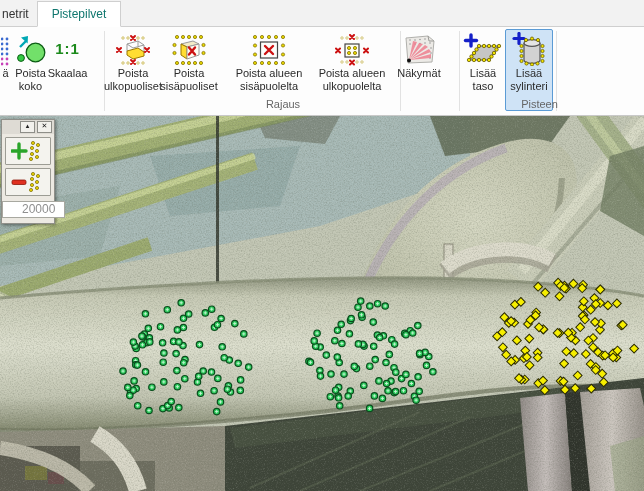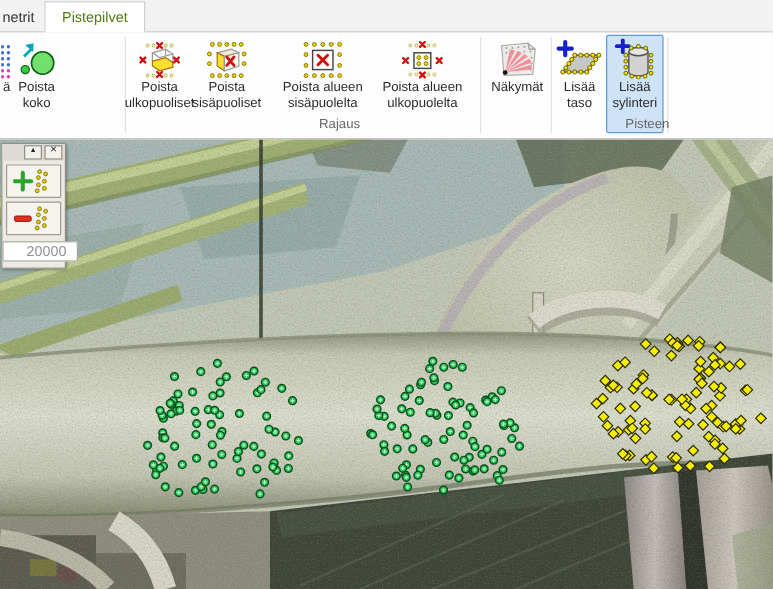--- a/index.html
+++ b/index.html
@@ -12,21 +12,21 @@
   .tabbar{
     height:26px;background:#f2f2f2;border-bottom:1px solid #cfcfcf;
     display:flex;align-items:flex-end;position:relative;z-index:5;
   }
   .tab{
     font-size:12px;color:#333;padding:5px 14px 5px 14px;white-space:nowrap;cursor:default;
   }
   .tab-partial{padding:5px 4px 5px 2px;overflow:hidden;}
   .tab.active{
     background:#ffffff;border:1px solid #cfcfcf;border-bottom:1px solid #ffffff;
-    margin-bottom:-1px;color:#4d7c0f;z-index:6;
+    margin-bottom:-1px;color:#0f766e;z-index:6;
   }
   .tab.boxed{
     background:#fafafa;border:1px solid #e0e0e0;border-bottom:none;margin-bottom:0px;
   }
   
   .ribbon{
     position:relative;height:88px;background:#fdfdfd;border-bottom:1px solid #c9c9c9;z-index:4;
   }
   .rbtn{
     position:absolute;top:2px;height:82px;display:flex;flex-direction:column;
@@ -114,20 +114,26 @@
         <line x1="5" y1="13" x2="11" y2="7" stroke="#00a8b4" stroke-width="2.4"></line>
         <polygon points="13,2 12.6,9.4 6,3.6" fill="#00a8b4"></polygon>
         <circle cx="6" cy="24" r="3.4" fill="#33cc44" stroke="#0c5d14" stroke-width="1"></circle>
         <circle cx="20.5" cy="18.5" r="9.3" fill="#72e06a" stroke="#0c5d14" stroke-width="1.3"></circle>
       </svg>
     </span>
     <span class="rlabel">Poista
 koko</span>
   </div>
 
+  <div class="rbtn" style="left:49px;width:37px">
+    <span class="ricon" style="align-items:center">
+      <span class="scale-text">1:1</span>
+    </span>
+    <span class="rlabel">Skaalaa</span>
+  </div>
 
   <div class="rsep" style="left:104px"></div>
 
   <div class="rbtn" style="left:106px;width:54px">
     <span class="ricon">
       <svg width="34" height="32" viewBox="0 0 34 32">
         <g stroke="#cfc06a" fill="#fffbe0">
           <circle cx="7" cy="4" r="1.2"></circle>
             <circle cx="12" cy="4" r="1.2"></circle>
             <circle cx="22" cy="4" r="1.2"></circle>
@@ -243,21 +249,21 @@
           <path d="M15,26.5 l4,4 M19,26.5 l-4,4"></path>
         </g>
       </svg>
     </span>
     <span class="rlabel">Poista alueen
 ulkopuolelta</span>
   </div>
 
   <div class="rsep" style="left:400px"></div>
 
-  <div class="rbtn" style="left:403px;width:56px">
+  <div class="rbtn" style="left:391px;width:56px">
     <span class="ricon">
       <svg width="36" height="34" viewBox="0 0 36 34">
         <path d="M5,6 L27,4 L33,9 L31,30 L7,31 Z" fill="#eceae6" stroke="#b0b0ac" stroke-width="1"></path>
         <path d="M27,4 L28,9 L33,9" fill="none" stroke="#9a9a96" stroke-width="1"></path>
         <g fill="#9a9a98">
           <circle cx="9" cy="8" r="0.8"></circle>
             <circle cx="14" cy="8" r="0.8"></circle>
             <circle cx="19" cy="7.5" r="0.8"></circle>
             <circle cx="24" cy="7" r="0.8"></circle>
           <circle cx="9" cy="12" r="0.8"></circle>

